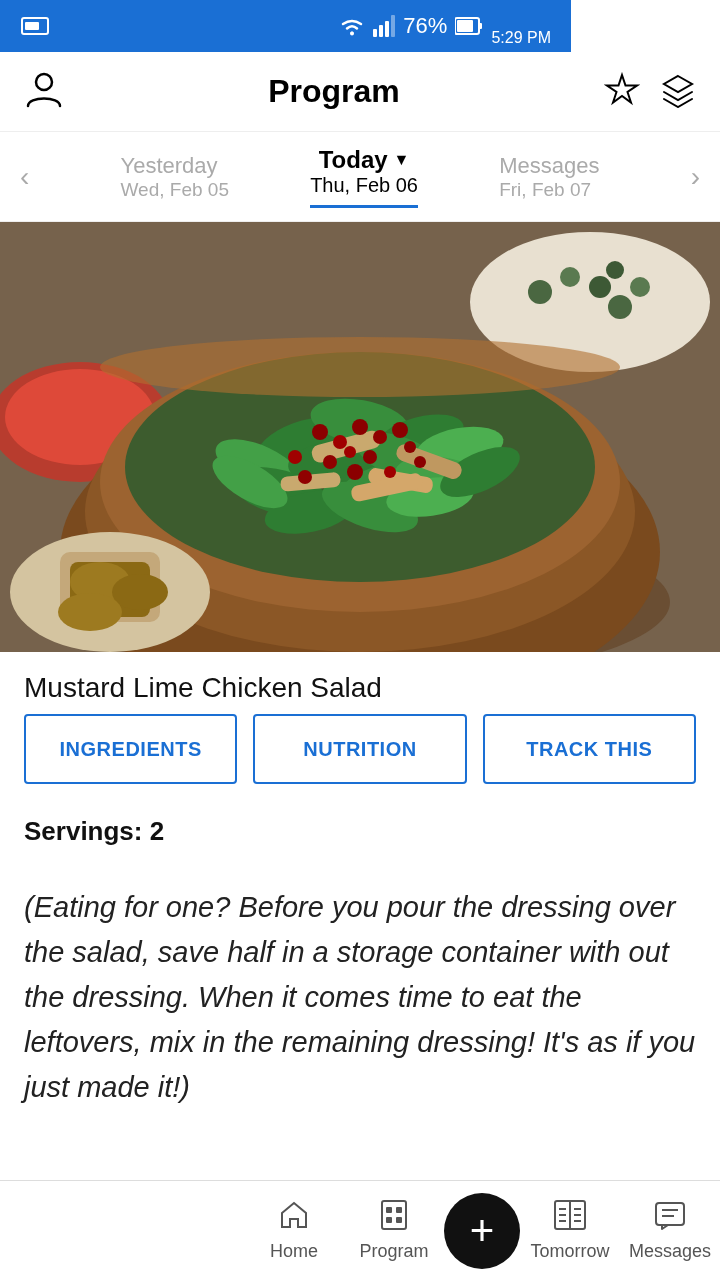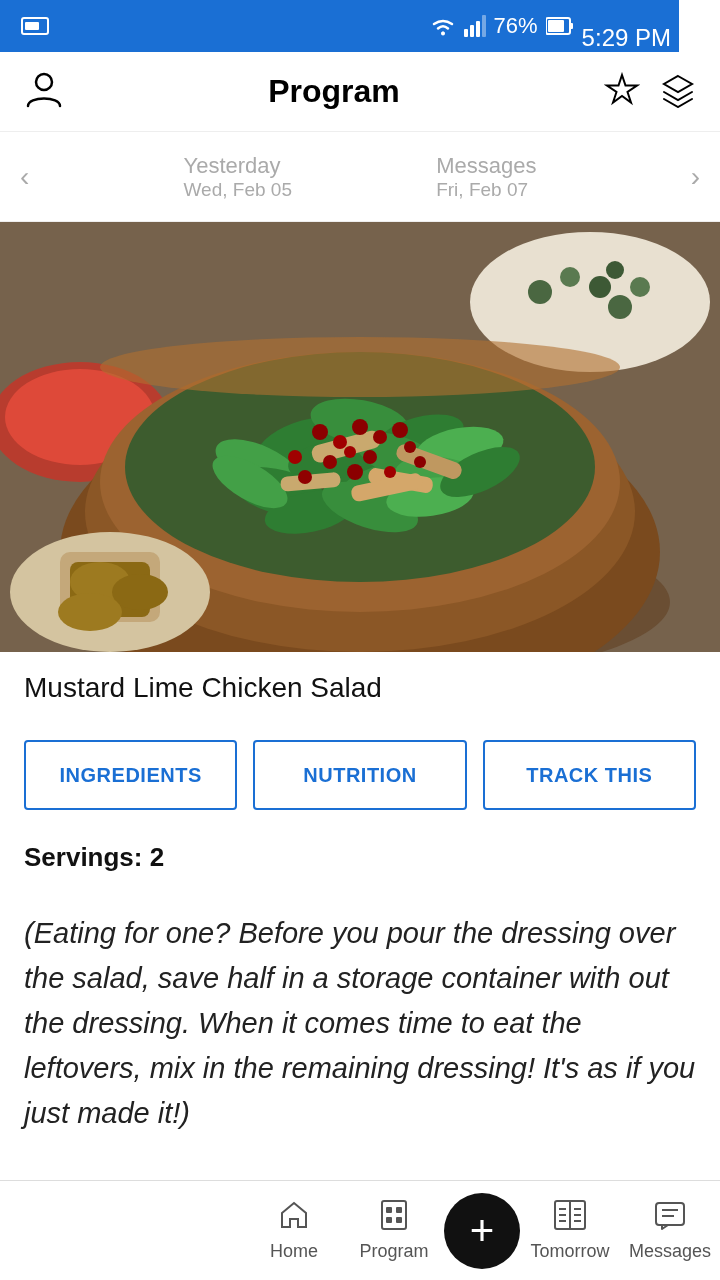--- a/index.html
+++ b/index.html
@@ -7,27 +7,27 @@
     body {
       width: 720px;
       min-height: 1280px;
       font-family: 'Helvetica Neue', Arial, sans-serif;
       background: #fff;
       overflow-x: hidden;
     }
 
     
     .status-bar {
-      width: 679px;
+      width: 571px;
       height: 52px;
       background: #1a6fd4;
       display: flex;
       align-items: center;
       justify-content: flex-end;
-      padding: 0 8px;
+      padding: 0 20px;
       gap: 12px;
     }
     .status-bar span {
       color: white;
       font-size: 22px;
       font-weight: 500;
     }
     .status-icons {
       display: flex;
       align-items: center;
@@ -114,21 +114,21 @@
       overflow: hidden;
     }
 
     
     .content {
       padding: 20px 24px;
     }
     .recipe-title {
       font-size: 28px;
       color: #111;
-      margin-bottom: 36px;
+      margin-bottom: 10px;
       font-weight: 400;
     }
 
     
     .action-buttons {
       display: flex;
       gap: 16px;
       margin-bottom: 32px;
     }
     .action-btn {
@@ -235,21 +235,21 @@
       <rect x="12" y="6" width="4" height="16" rx="1" fill="white"></rect>
       <rect x="18" y="0" width="4" height="22" rx="1" fill="white" opacity="0.4"></rect>
     </svg>
 
     <span style="color:white;font-size:22px;font-weight:500;">76%</span>
     <svg width="28" height="18" viewBox="0 0 28 18" fill="none">
       <rect x="0" y="1" width="24" height="16" rx="2" stroke="white" stroke-width="2"></rect>
       <rect x="2" y="3" width="16" height="12" rx="1" fill="white"></rect>
       <rect x="24" y="6" width="3" height="6" rx="1" fill="white"></rect>
     </svg>
-    <span style="color:white;font-size:24px;font-weight:500;margin-top:24px;">5:29 PM</span>
+    <span style="color:white;font-size:16px;font-weight:500;margin-top:24px;">5:29 PM</span>
   </div>
 </div>
 
 <div class="header">
   <div style="font-size:34px;cursor:pointer;">
     <svg width="40" height="40" viewBox="0 0 40 40" fill="none">
       <circle cx="20" cy="14" r="8" stroke="#000" stroke-width="2.5"></circle>
       <path d="M4 38 C4 28 36 28 36 38" stroke="#000" stroke-width="2.5" fill="none" stroke-linecap="round"></path>
     </svg>
   </div>
@@ -268,20 +268,27 @@
       </svg>
     </div>
   </div>
 </div>
 
 <div class="date-nav">
   <div class="date-nav-arrow">‹</div>
   <div class="date-option inactive">
     <div class="date-label">Yesterday</div>
     <div class="date-sub">Wed, Feb 05</div>
+  </div>
+  <div class="date-option active">
+    <div class="date-label-with-arrow">
+      <div class="date-label">Today</div>
+      <div class="dropdown-arrow">▼</div>
+    </div>
+    <div class="date-sub">Thu, Feb 06</div>
   </div>
   <div class="date-option inactive">
     <div class="date-label">Messages</div>
     <div class="date-sub">Fri, Feb 07</div>
   </div>
   <div class="date-nav-arrow">›</div>
 </div>
 
 <div class="food-image">
   <svg class="salad-bowl" viewBox="0 0 720 430" xmlns="http://www.w3.org/2000/svg">

